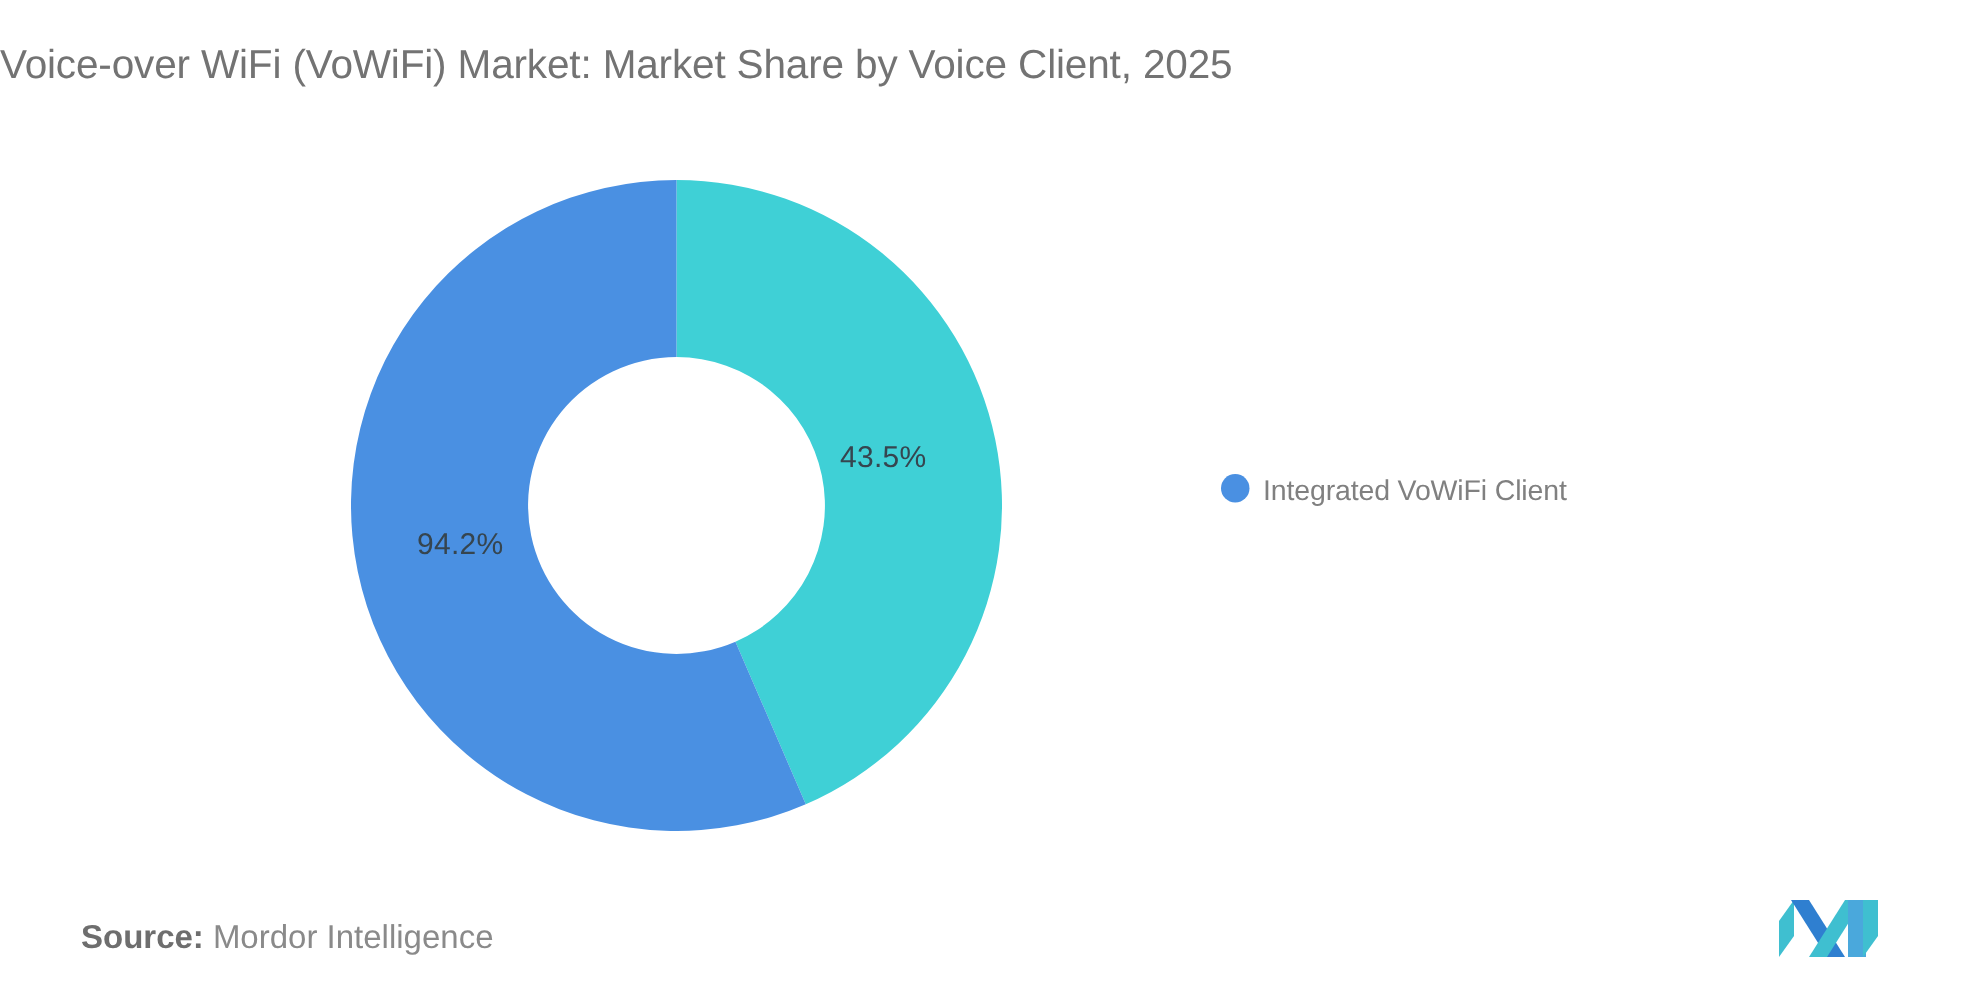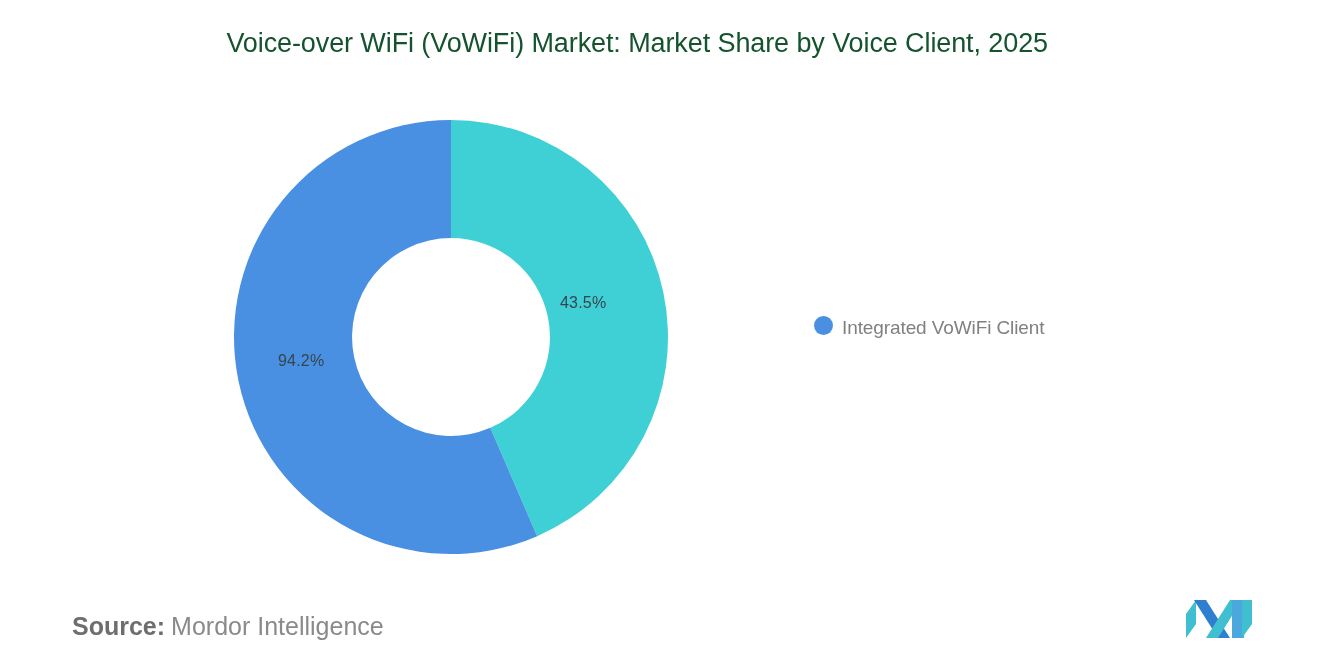--- a/index.html
+++ b/index.html
@@ -21,41 +21,41 @@
     inset: 0;
     background: #ffffff;
   }
 
   
   #chart-title {
     position: absolute;
     top: 28px;
     left: 0;
     width: 1048px;
-    text-align: right;
+    text-align: left;
     font-size: 27px;
     font-weight: 400;
     letter-spacing: -0.1px;
-    color: #14532d;
+    color: #737373;
     white-space: nowrap;
   }
 
   
   #donut-wrap {
     position: absolute;
     left: 234px;
     top: 120px;
     width: 434px;
     height: 434px;
   }
   #donut-svg { display: block; width: 434px; height: 434px; }
 
   .slice-label {
     position: absolute;
-    font-size: 16px;
+    font-size: 20px;
     font-weight: 400;
     color: #36454f;
     white-space: nowrap;
     letter-spacing: 0.2px;
   }
   #slice-label-0 { left: 44px;  top: 232px; }   
   #slice-label-1 { left: 326px; top: 174px; }   
 
   
   #chart-legend {
@@ -82,23 +82,23 @@
     font-size: 19px;
     line-height: 29px;
     color: #808080;
     font-weight: 400;
     letter-spacing: -0.1px;
   }
 
   
   #source-line {
     position: absolute;
-    left: 72px;
+    left: 54px;
     top: 612px;
-    font-size: 25px;
+    font-size: 22px;
     color: #8a8a8a;
     white-space: nowrap;
   }
   #source-label {
     font-weight: 700;
     color: #6e6e6e;
   }
   #source-value {
     font-weight: 400;
     color: #8a8a8a;

